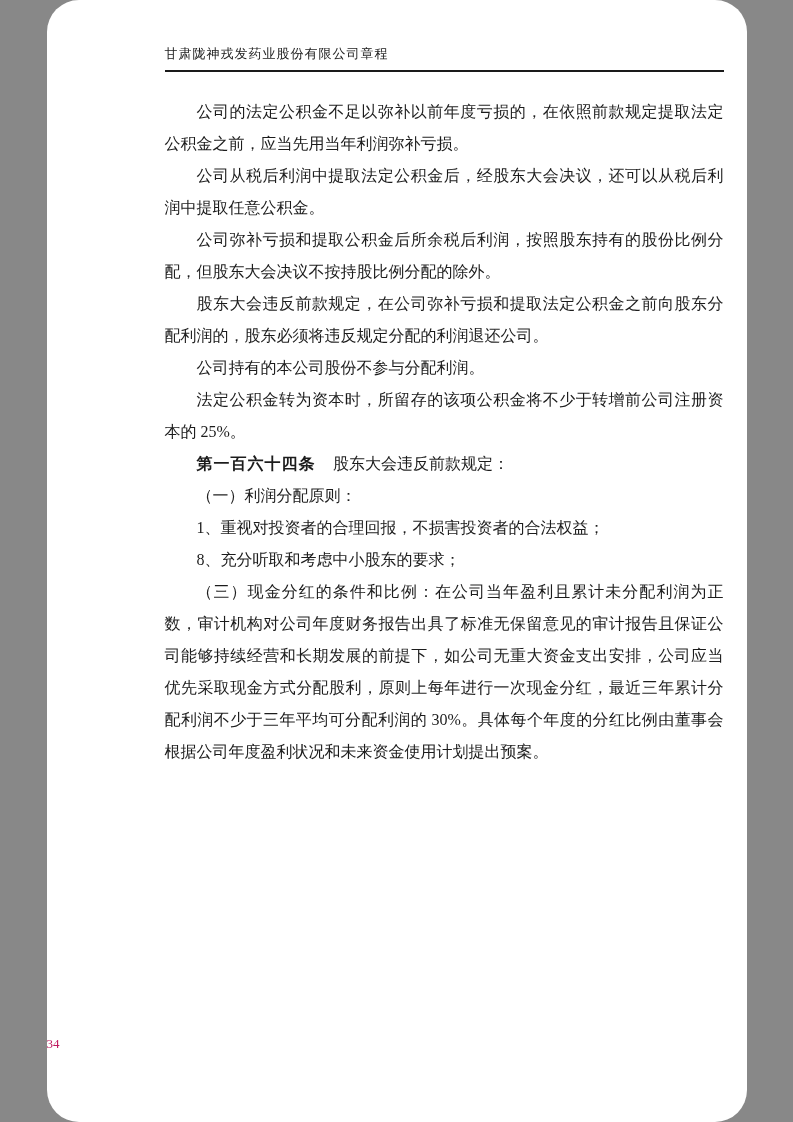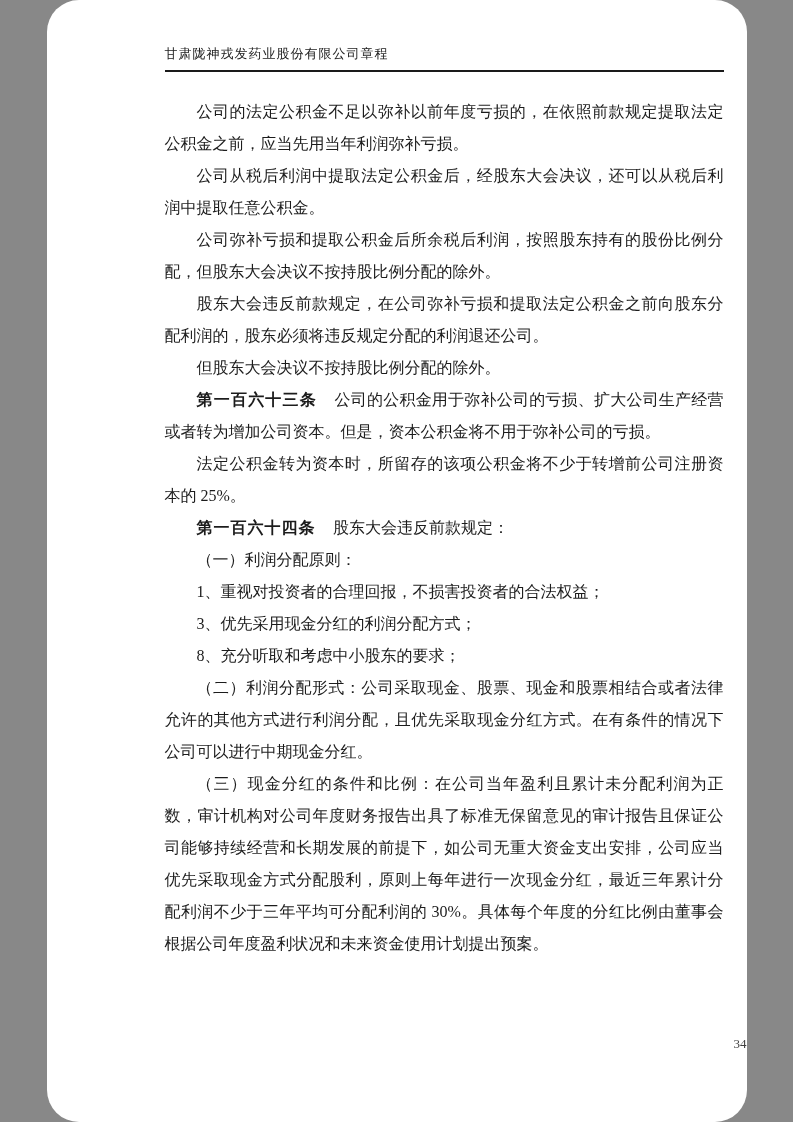--- a/index.html
+++ b/index.html
@@ -42,23 +42,23 @@
     font-family: "Liberation Sans", "DejaVu Sans", sans-serif;
     font-weight: bold;
     margin-right: 1.1em;
     letter-spacing: 1px;
   }
   .page-number {
     position: absolute;
     top: 1036px;
     left: 0;
     width: 100%;
-    text-align: right;
+    text-align: left;
     font-size: 13px;
-    color: #404040;
+    color: #be185d;
   }
   .cninfo {
     position: absolute;
     top: 1068px;
     left: 698px;
     width: 92px;
     color: #0f172a;
     font-family: "Liberation Sans", "DejaVu Sans", sans-serif;
     line-height: 1.15;
   }
@@ -95,29 +95,26 @@
 
   <div class="header">
     <span class="header-title">甘肃陇神戎发药业股份有限公司章程</span>
   </div>
 
   <div class="body-text">
     <p class="para"><span>公司的法定公积金不足以弥补以前年度亏损的，在依照前款规定提取法定公积金之前，应当先用当年利润弥补亏损。</span></p>
     <p class="para"><span>公司从税后利润中提取法定公积金后，经股东大会决议，还可以从税后利润中提取任意公积金。</span></p>
     <p class="para"><span>公司弥补亏损和提取公积金后所余税后利润，按照股东持有的股份比例分配，但股东大会决议不按持股比例分配的除外。</span></p>
     <p class="para"><span>股东大会违反前款规定，在公司弥补亏损和提取法定公积金之前向股东分配利润的，股东必须将违反规定分配的利润退还公司。</span></p>
-    <p class="para"><span>但股东大会决议不按持股比例分配的除外。</span></p>
-    <p class="para"><span class="article-num">第一百六十三条</span><span>公司的公积金用于弥补公司的亏损、扩大公司生产经营或者转为增加公司资本。但是，资本公积金将不用于弥补公司的亏损。</span></p>
+    <p class="para"><span>公司持有的本公司股份不参与分配利润。</span></p>
     <p class="para"><span>法定公积金转为资本时，所留存的该项公积金将不少于转增前公司注册资本的 25%。</span></p>
     <p class="para"><span class="article-num">第一百六十四条</span><span>股东大会违反前款规定：</span></p>
     <p class="para"><span>（一）利润分配原则：</span></p>
     <p class="para"><span>1、重视对投资者的合理回报，不损害投资者的合法权益；</span></p>
-    <p class="para"><span>3、优先采用现金分红的利润分配方式；</span></p>
     <p class="para"><span>8、充分听取和考虑中小股东的要求；</span></p>
-    <p class="para"><span>（二）利润分配形式：公司采取现金、股票、现金和股票相结合或者法律允许的其他方式进行利润分配，且优先采取现金分红方式。在有条件的情况下公司可以进行中期现金分红。</span></p>
     <p class="para"><span>（三）现金分红的条件和比例：在公司当年盈利且累计未分配利润为正数，审计机构对公司年度财务报告出具了标准无保留意见的审计报告且保证公司能够持续经营和长期发展的前提下，如公司无重大资金支出安排，公司应当优先采取现金方式分配股利，原则上每年进行一次现金分红，最近三年累计分配利润不少于三年平均可分配利润的 30%。具体每个年度的分红比例由董事会根据公司年度盈利状况和未来资金使用计划提出预案。</span></p>
   </div>
 
   <div class="page-number">34</div>
 
   <div class="cninfo">
     <div class="cninfo-row">
       <span class="cninfo-brand">cninf</span>
       <svg class="cninfo-swirl" viewBox="0 0 24 24" xmlns="http://www.w3.org/2000/svg">
         <defs>

